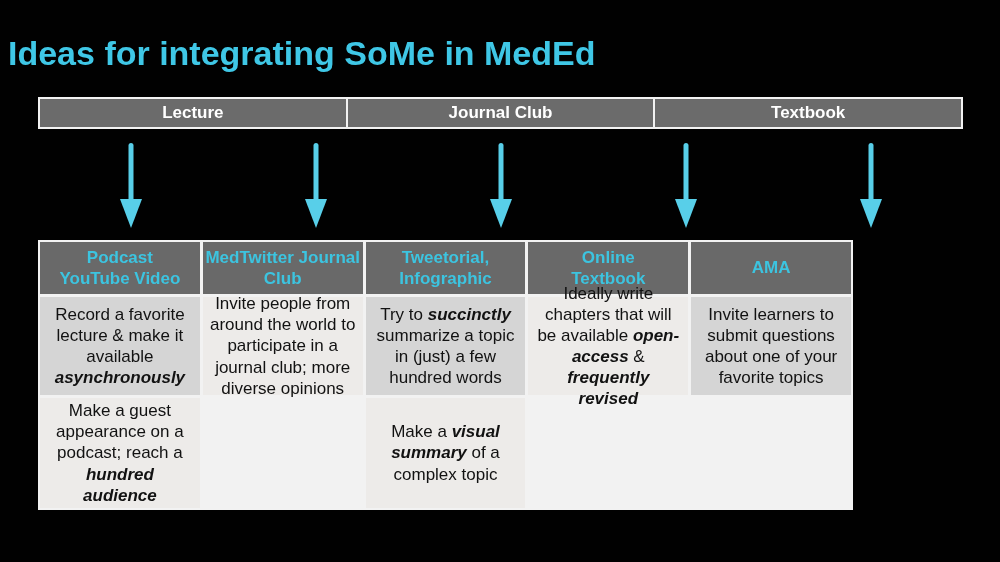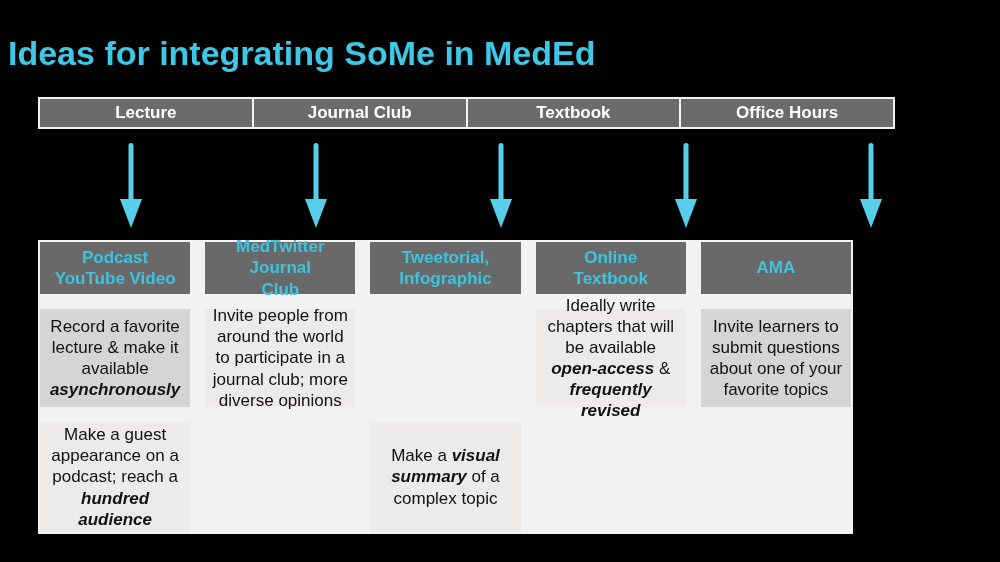--- a/index.html
+++ b/index.html
@@ -25,21 +25,21 @@
     overflow:hidden;
   }
   .title{
     position:absolute;left:8px;top:12px;
     font-size:34px;font-weight:bold;
     color:var(--accent);
     letter-spacing:0px;
     margin-top:22px;
   }
   .strip{
-    position:absolute;left:38px;top:97px;width:857px;height:32px;
+    position:absolute;left:38px;top:97px;width:925px;height:32px;
     display:flex;gap:2px;
     background:var(--separator);
     border:2px solid var(--separator);
   }
   .strip-cell{
     flex:1;
     background:var(--header-bg);
     color:var(--header-text);
     font-size:17px;font-weight:bold;
     display:flex;align-items:center;justify-content:center;
@@ -49,21 +49,21 @@
     position:absolute;left:38px;top:142px;width:925px;height:92px;
     display:flex;
   }
   .arrow-slot{flex:1;display:flex;align-items:flex-start;justify-content:center;}
   .arrow-slot svg{color:var(--arrow);}
   .idea-table{
     position:absolute;left:38px;top:240px;width:815px;
     display:grid;
     grid-template-columns:repeat(5,1fr);
     grid-template-rows:52px 98px 110px;
-    gap:15px;
+    gap:3px;
     background:var(--separator);
     border:2px solid var(--separator);
   }
   .t-head{
     background:var(--table-header-bg);
     color:var(--table-header-text);
     font-size:17px;font-weight:bold;line-height:1.25;
     display:flex;align-items:center;justify-content:center;
     text-align:center;
     white-space:pre-line;
@@ -84,21 +84,20 @@
 <body>
 
 <div class="slide">
 
   <div class="title">Ideas for integrating SoMe in MedEd</div>
 
   <div class="strip">
     <div class="strip-cell">Lecture</div>
     <div class="strip-cell">Journal Club</div>
     <div class="strip-cell">Textbook</div>
-    <div class="strip-cell">Office Hours</div>
   </div>
 
   <div class="arrows">
     <div class="arrow-slot">
       <svg width="26" height="88" viewBox="0 0 26 88" fill="currentColor">
         <rect x="10.5" y="1" width="5" height="60" rx="2.5"></rect>
         <polygon points="2,57 24,57 13,86"></polygon>
       </svg>
     </div>
     <div class="arrow-slot">
@@ -138,20 +137,23 @@
     <div class="t-head">Online
 Textbook</div>
     <div class="t-head">AMA</div>
 
     <div class="t-cell dark" style="grid-column:1;grid-row:2;">
         <span><span>Record a favorite lecture &amp; make it available </span><span class="em">asynchronously</span></span>
       </div>
     <div class="t-cell light span2" style="grid-column:2;grid-row:2;">
         <span><span>Invite people from around the world to participate in a journal club; more diverse opinions</span></span>
       </div>
+    <div class="t-cell dark" style="grid-column:3;grid-row:2;">
+        <span><span>Try to </span><span class="em">succinctly</span><span> summarize a topic in (just) a few hundred words</span></span>
+      </div>
     <div class="t-cell light span2" style="grid-column:4;grid-row:2;">
         <span><span>Ideally write chapters that will be available </span><span class="em">open-access</span><span> &amp; </span><span class="em">frequently revised</span></span>
       </div>
     <div class="t-cell dark span2" style="grid-column:5;grid-row:2;">
         <span><span>Invite learners to submit questions about one of your favorite topics</span></span>
       </div>
 
     <div class="t-cell light" style="grid-column:1;grid-row:3;">
         <span><span>Make a guest appearance on a podcast; reach a </span><span class="em">hundred audience</span></span>
       </div>

